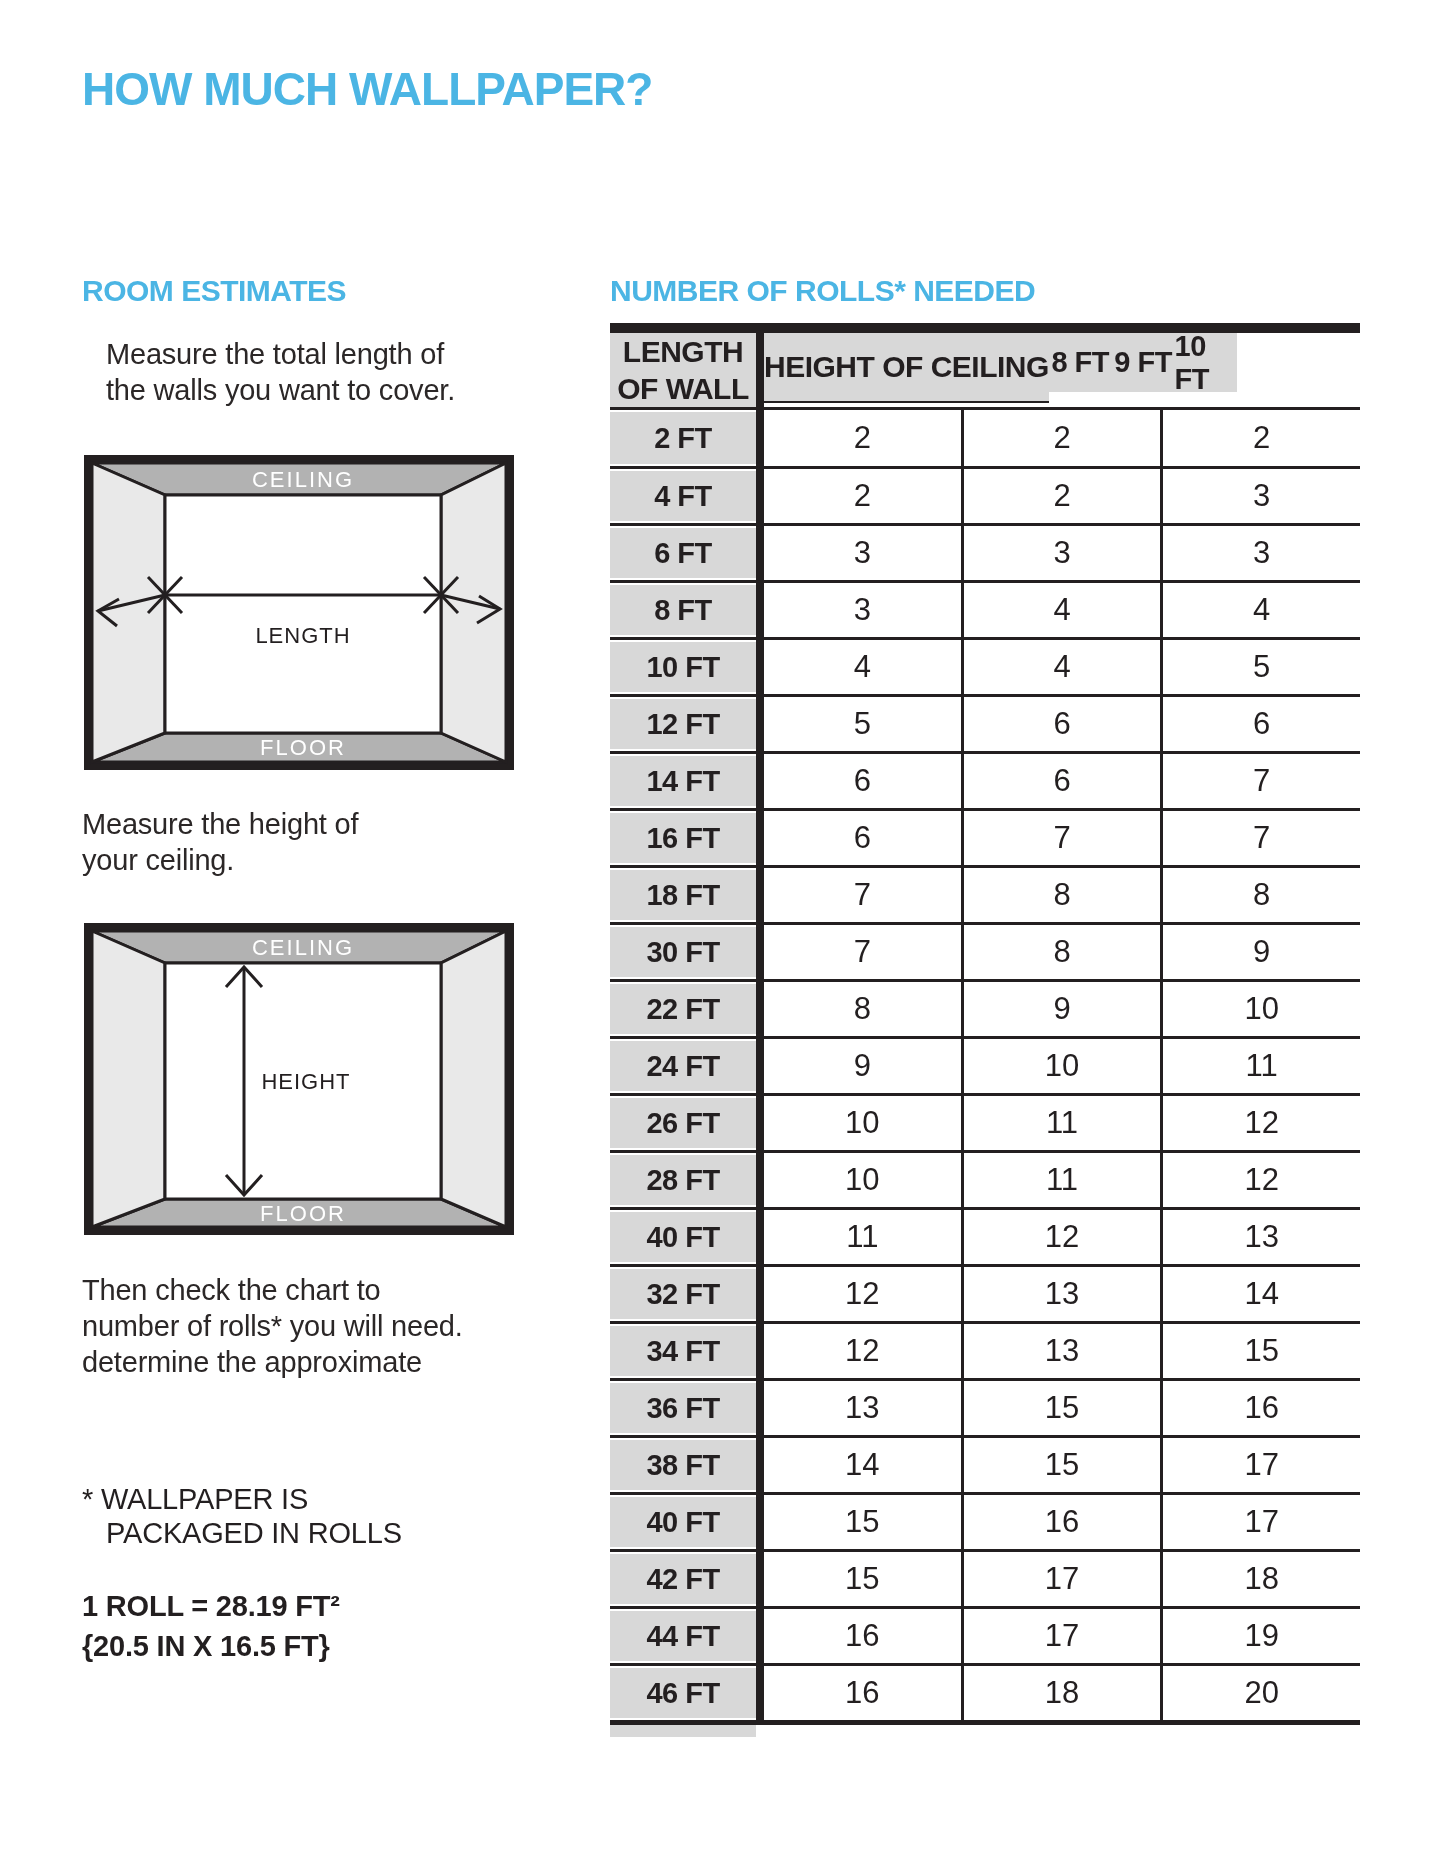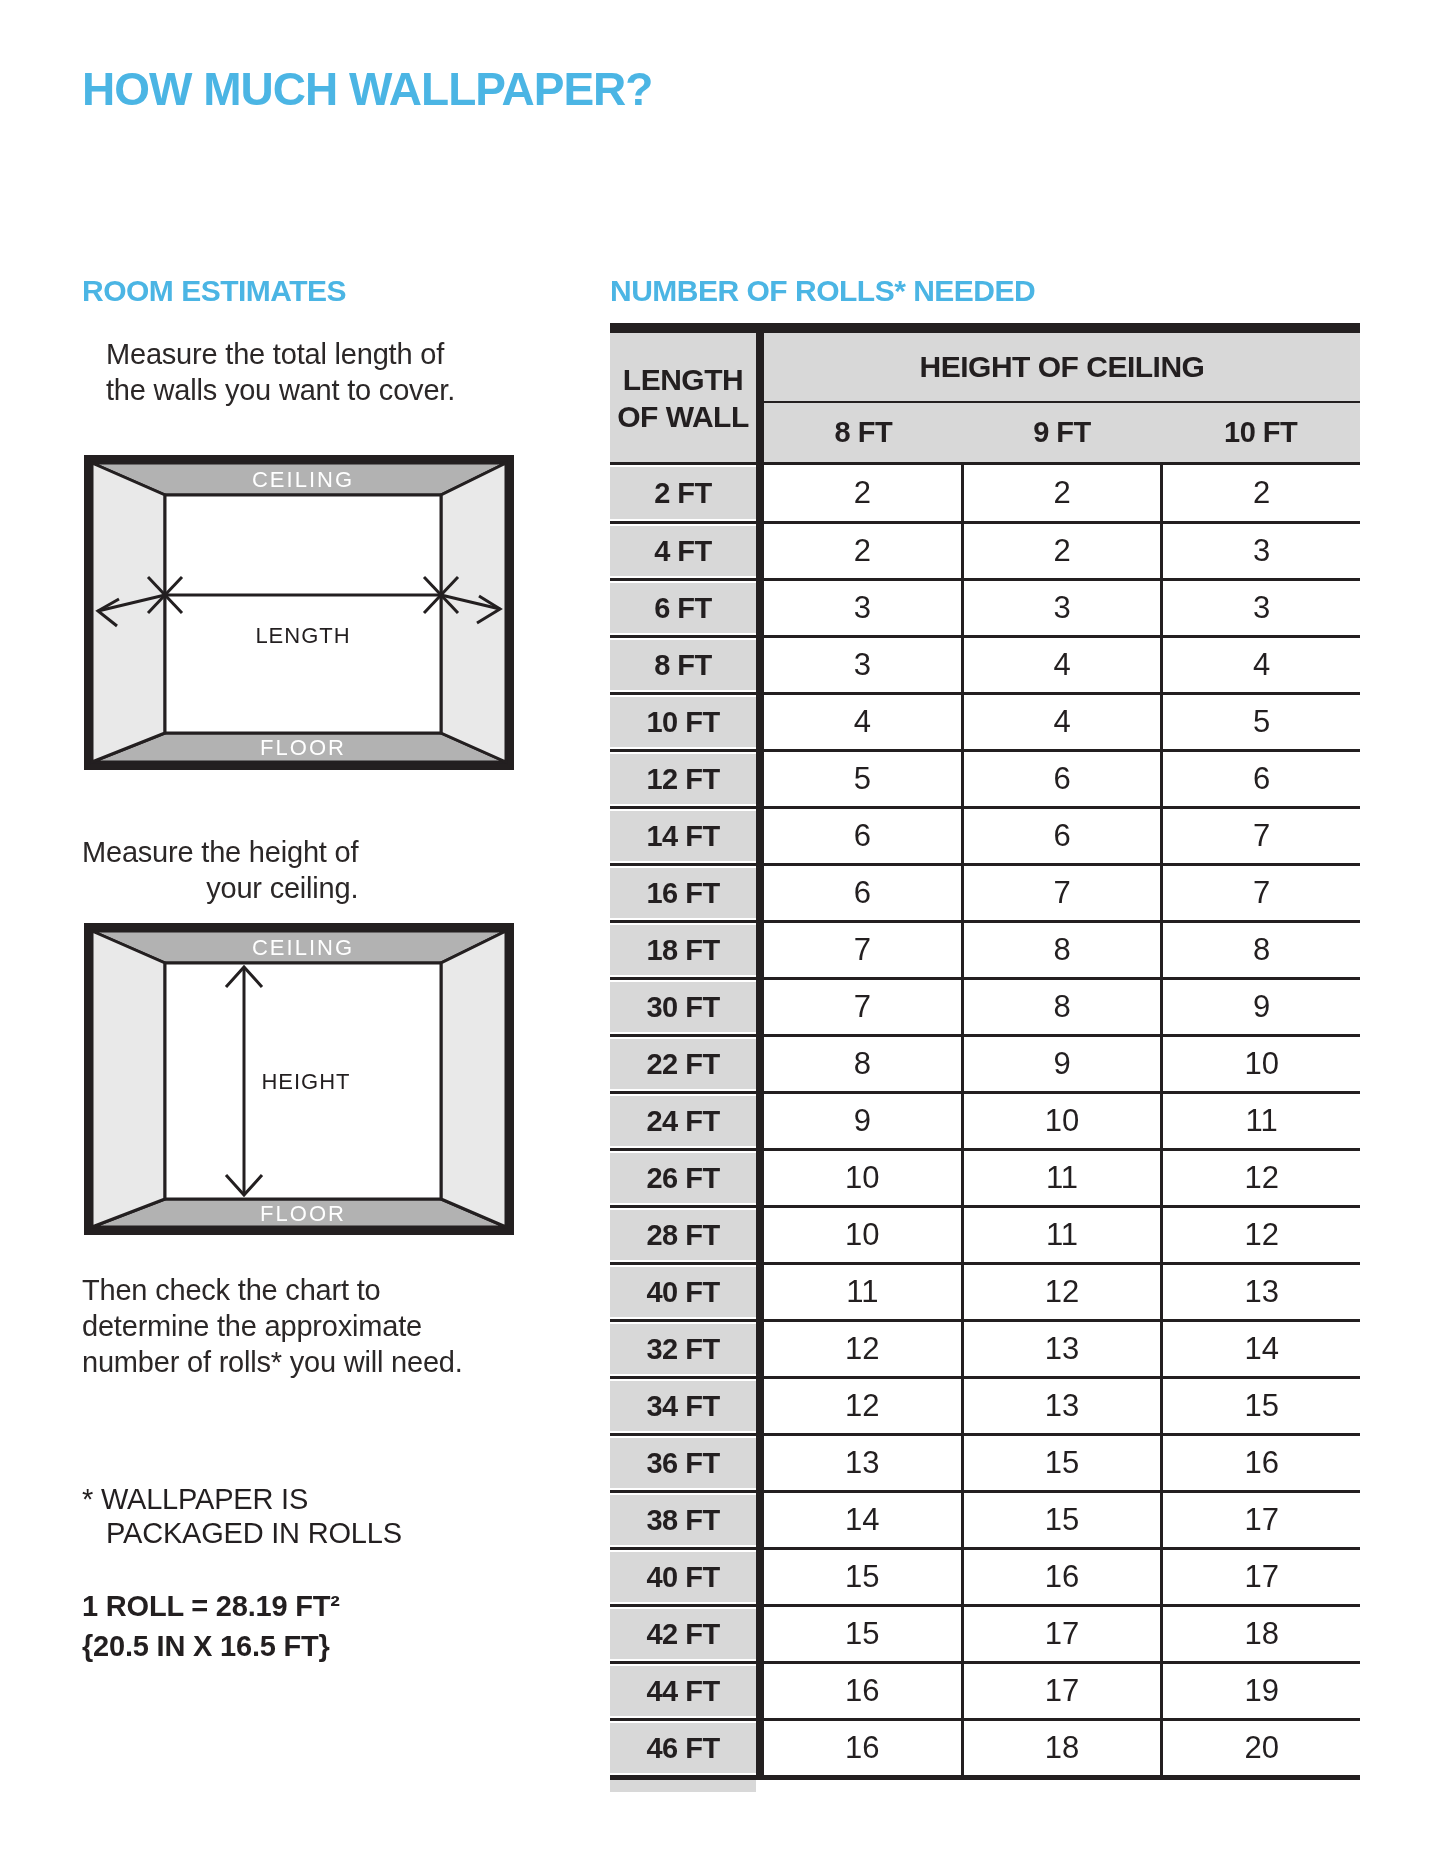--- a/index.html
+++ b/index.html
@@ -24,21 +24,21 @@
     position:absolute;font-size:30px;font-weight:bold;letter-spacing:-0.5px;
     color:var(--blue);white-space:nowrap;
   }
   .room-estimates-heading{left:82px;top:274px;}
   .rolls-heading{left:610px;top:274px;width:750px;text-align:left;}
   .para{
     position:absolute;left:82px;font-size:29px;line-height:36px;
     color:#2b2727;letter-spacing:-0.2px;
   }
   .step1{top:336px;margin-left:24px;}
-  .step2{top:834px;text-align:right;}
+  .step2{top:806px;}
   .step3{top:1272px;}
   .footnote{top:1482px;font-weight:normal;line-height:34px;color:var(--ink);}
   .footnote .indent{padding-left:24px;}
   .rollspec{top:1586px;font-weight:bold;line-height:40px;color:var(--ink);}
   .diagram{position:absolute;left:84px;}
   .diagram1{top:455px;}
   .diagram2{top:923px;}
   .room-label{font-family:"Liberation Sans",sans-serif;font-size:22px;}
   .room-label.light{fill:#ffffff;letter-spacing:2px;}
   .room-label.dark{fill:var(--ink);letter-spacing:1px;}
@@ -46,21 +46,21 @@
   
   .rolls-table{position:absolute;left:610px;top:323px;width:750px;}
   .t-topborder{height:10px;background:var(--ink);}
   .t-header{display:flex;border-bottom:3px solid var(--ink);}
   .t-corner{
     width:146px;background:var(--cellgray);
     display:flex;flex-direction:column;justify-content:center;align-items:center;
     font-weight:bold;font-size:30px;line-height:37px;letter-spacing:-0.5px;
   }
   .t-vdivider{width:8px;background:var(--ink);flex:none;}
-  .t-headright{flex:1;display:flex;flex-direction:column;}
+  .t-headright{flex:1;display:flex;flex-direction:row;}
   .t-group{
     height:70px;background:var(--cellgray);border-bottom:2px solid var(--ink);
     display:flex;align-items:center;justify-content:center;
     font-weight:bold;font-size:30px;letter-spacing:-0.5px;
   }
   .t-subheads{height:59px;background:var(--cellgray);display:flex;}
   .t-subhead{
     flex:1;display:flex;align-items:center;justify-content:center;
     font-weight:bold;font-size:29px;letter-spacing:-0.5px;
   }
@@ -131,22 +131,22 @@
   <g stroke="#231f20" stroke-width="3" fill="none">
     <line x1="160" y1="44" x2="160" y2="272"></line>
     <polyline points="142,64 160,44 178,64"></polyline>
     <polyline points="142,252 160,272 178,252"></polyline>
   </g>
   <text class="room-label dark" x="222" y="166" text-anchor="middle">HEIGHT</text>
 </svg>
 
 <div class="para step3">
   <div>Then check the chart to</div>
+  <div>number of rolls* you will need.</div>
   <div>determine the approximate</div>
-  <div>number of rolls* you will need.</div>
 </div>
 
 <div class="para footnote">
   <div>* WALLPAPER IS</div>
   <div class="indent">PACKAGED IN ROLLS</div>
 </div>
 
 <div class="para rollspec">
   <div>1 ROLL = 28.19 FT²</div>
   <div>{20.5 IN X 16.5 FT}</div>

